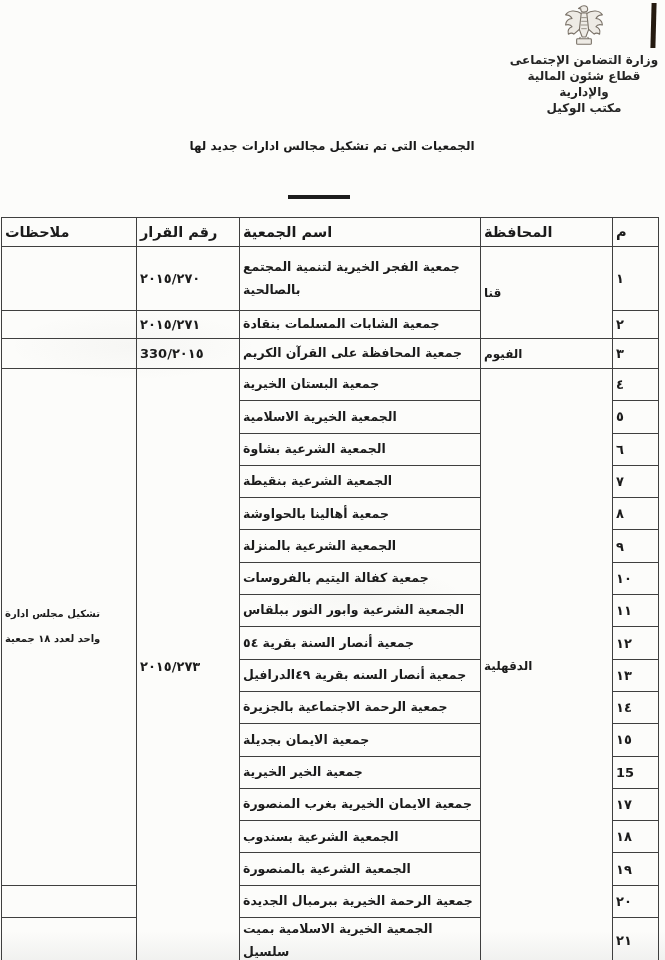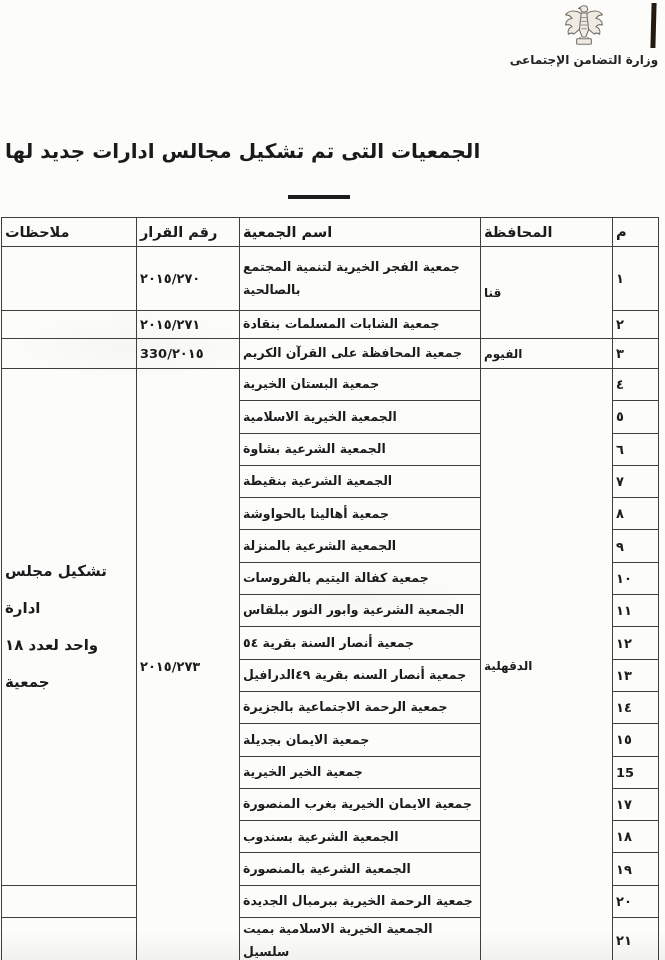--- a/index.html
+++ b/index.html
@@ -39,24 +39,24 @@
   .letterhead-line {
     font-size: 12px;
     font-weight: bold;
     line-height: 16px;
     color: #242424;
   }
 
   
   .doc-title {
     position: absolute;
-    top: 139px; right: 30px;
+    top: 139px; right: 18px;
     width: 630px;
-    text-align: left;
-    font-size: 20px;
+    text-align: center;
+    font-size: 12px;
     font-weight: bold;
     color: #1a1a1a;
   }
   .title-underline {
     position: absolute;
     top: 195px; left: 288px;
     width: 62px; height: 3.5px;
     background: #1c1c1c;
   }
 
@@ -87,21 +87,21 @@
   .col-num   { width: 46px; }
   .col-gov   { width: 132px; }
   .col-name  { width: 241px; }
   .col-dec   { width: 103px; }
   .col-notes { width: 135px; }
 
   .num-cell  { font-size: 13px; }
   .gov-cell  { font-size: 12px; }
   .name-cell { font-size: 12.5px; line-height: 1.8; }
   .dec-cell  { font-size: 13px; letter-spacing: 0.4px; }
-  .notes-cell{ font-size: 15px; }
+  .notes-cell{ font-size: 10px; }
   .notes-line{ line-height: 2.45; }
 </style>
 </head>
 <body>
 
 <div class="sheet">
 
   <div class="scan-bar"></div>
 
   <div class="letterhead">
@@ -110,20 +110,22 @@
         <path d="M27 13 C34 8 42 9 45 14 C41 14 39 16 38 18 C42 18 45 21 45 25 C41 24 39 25 38 27 C41 28 43 31 42 35 C39 33 37 34 36 35 L28 28 Z"></path>
         <path d="M23 13 C16 8 8 9 5 14 C9 14 11 16 12 18 C8 18 5 21 5 25 C9 24 11 25 12 27 C9 28 7 31 8 35 C11 33 13 34 14 35 L22 28 Z"></path>
         <path d="M22 12 L28 12 L30 30 L27 38 L23 38 L20 30 Z"></path>
         <path d="M25 4 C27.5 4 29 6 29 8 C29 10 27.5 11 25 11 C23 11 21.5 9.5 21.5 7.5 L19 7 L21.5 5.5 C22 4.6 23.5 4 25 4 Z"></path>
         <rect x="17" y="40" width="16" height="6" rx="1"></rect>
         <path d="M21 38 L20 40 M29 38 L30 40" fill="none"></path>
       </g>
       <path d="M22 17 H28 M22 21 H28.5 M21.5 25 H29 M22 29 H28" stroke="#7a7268" stroke-width="0.8" fill="none"></path>
     </svg>
     <div class="letterhead-line">وزارة التضامن الإجتماعى</div>
+    <div class="letterhead-line">قطاع شئون المالية والإدارية</div>
+    <div class="letterhead-line">مكتب الوكيل</div>
   </div>
 
   <div class="doc-title">الجمعيات التى تم تشكيل مجالس ادارات جديد لها</div>
   <div class="title-underline"></div>
 
   <table class="assoc">
     <colgroup>
       <col class="col-num">
         <col class="col-gov">
         <col class="col-name">

